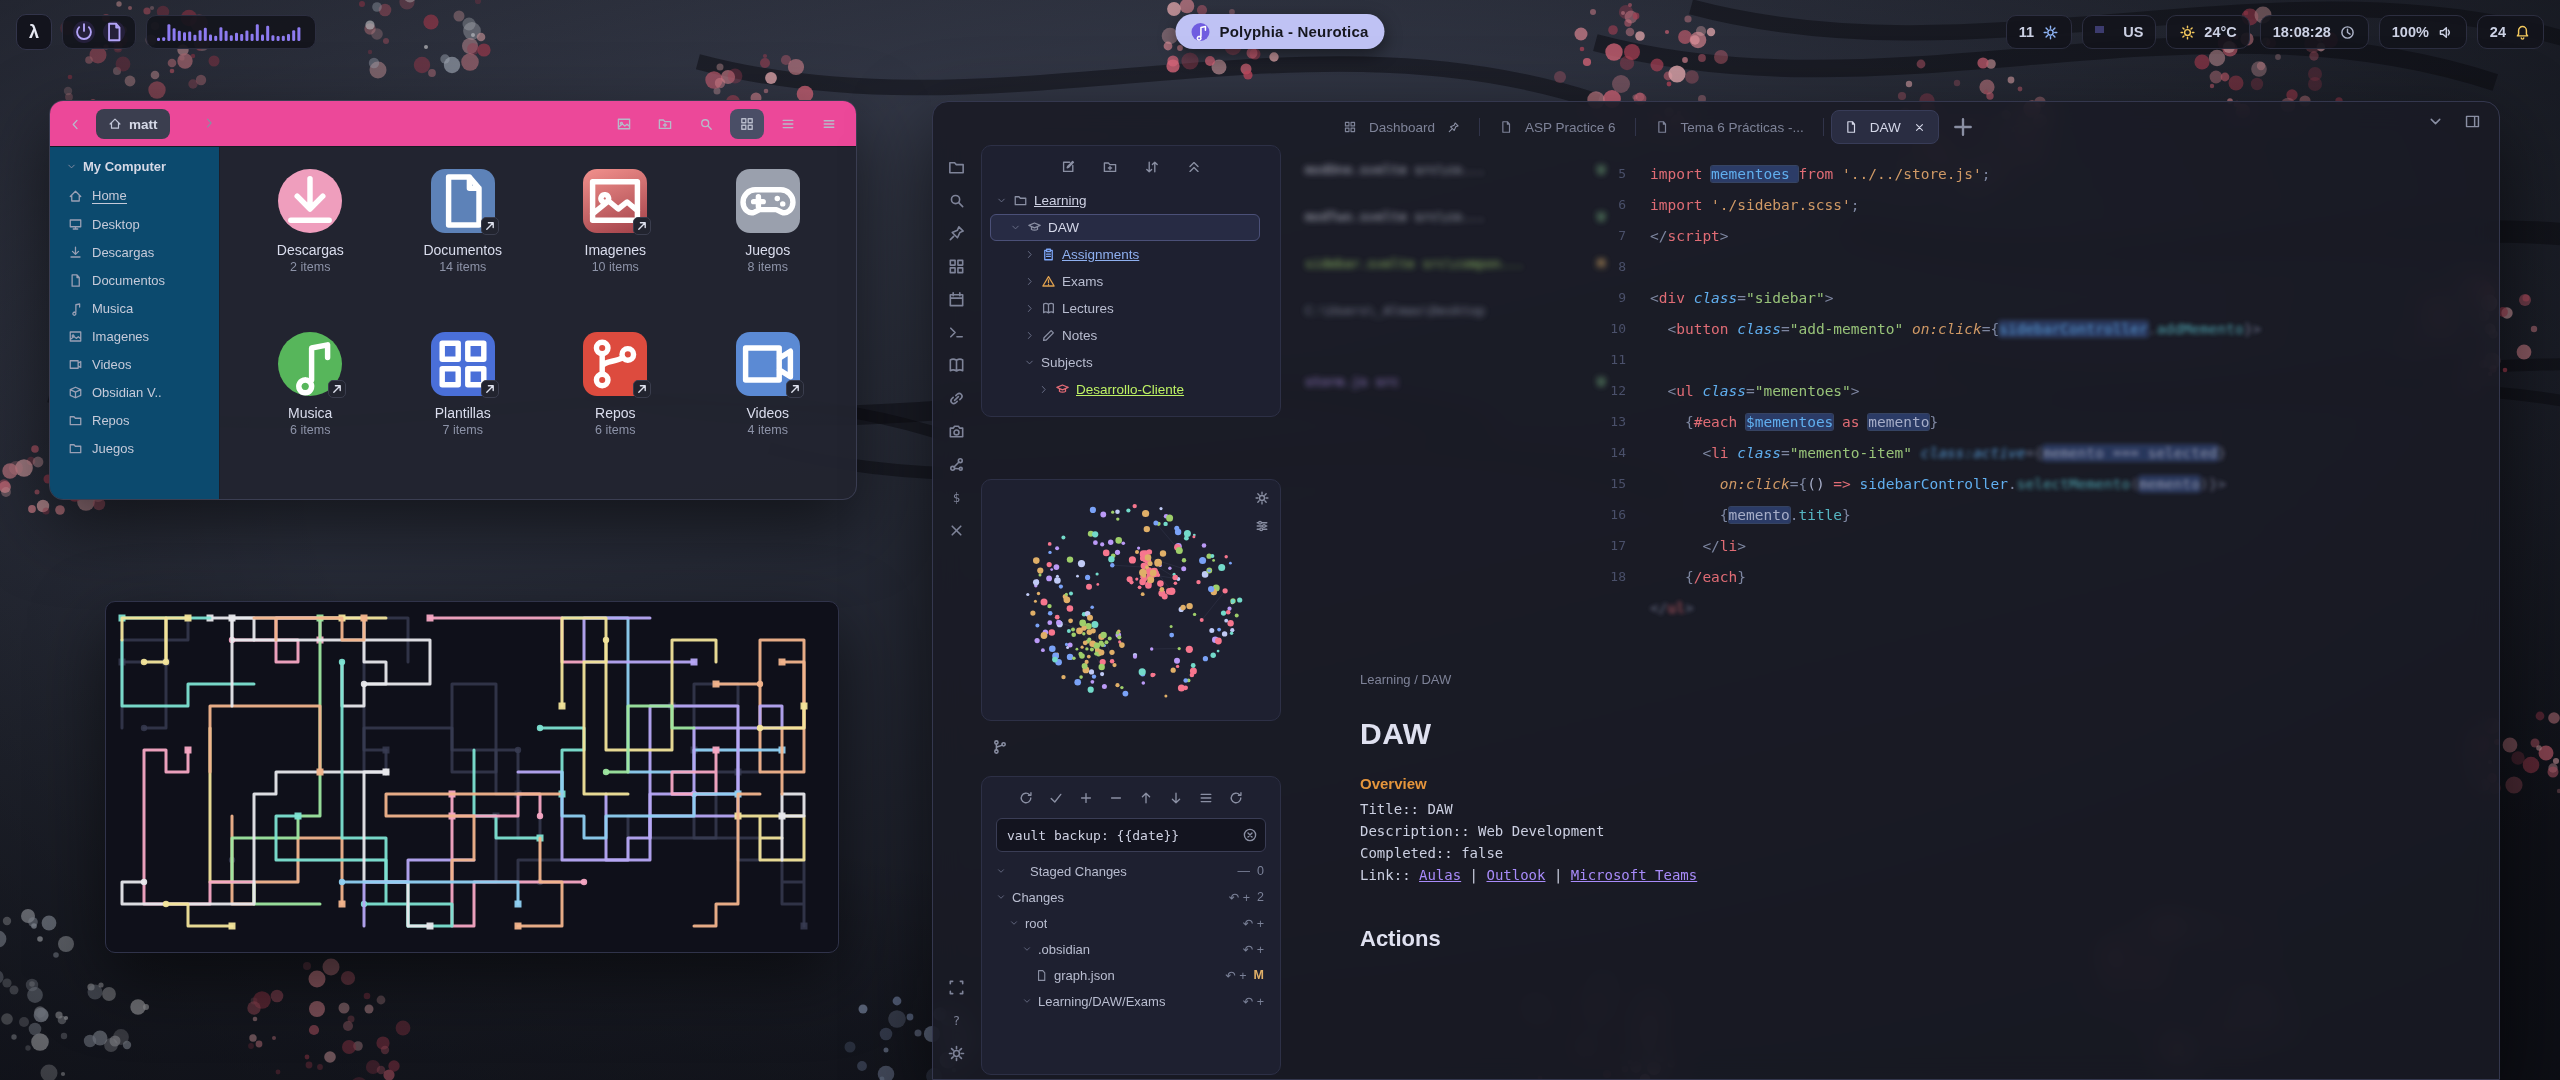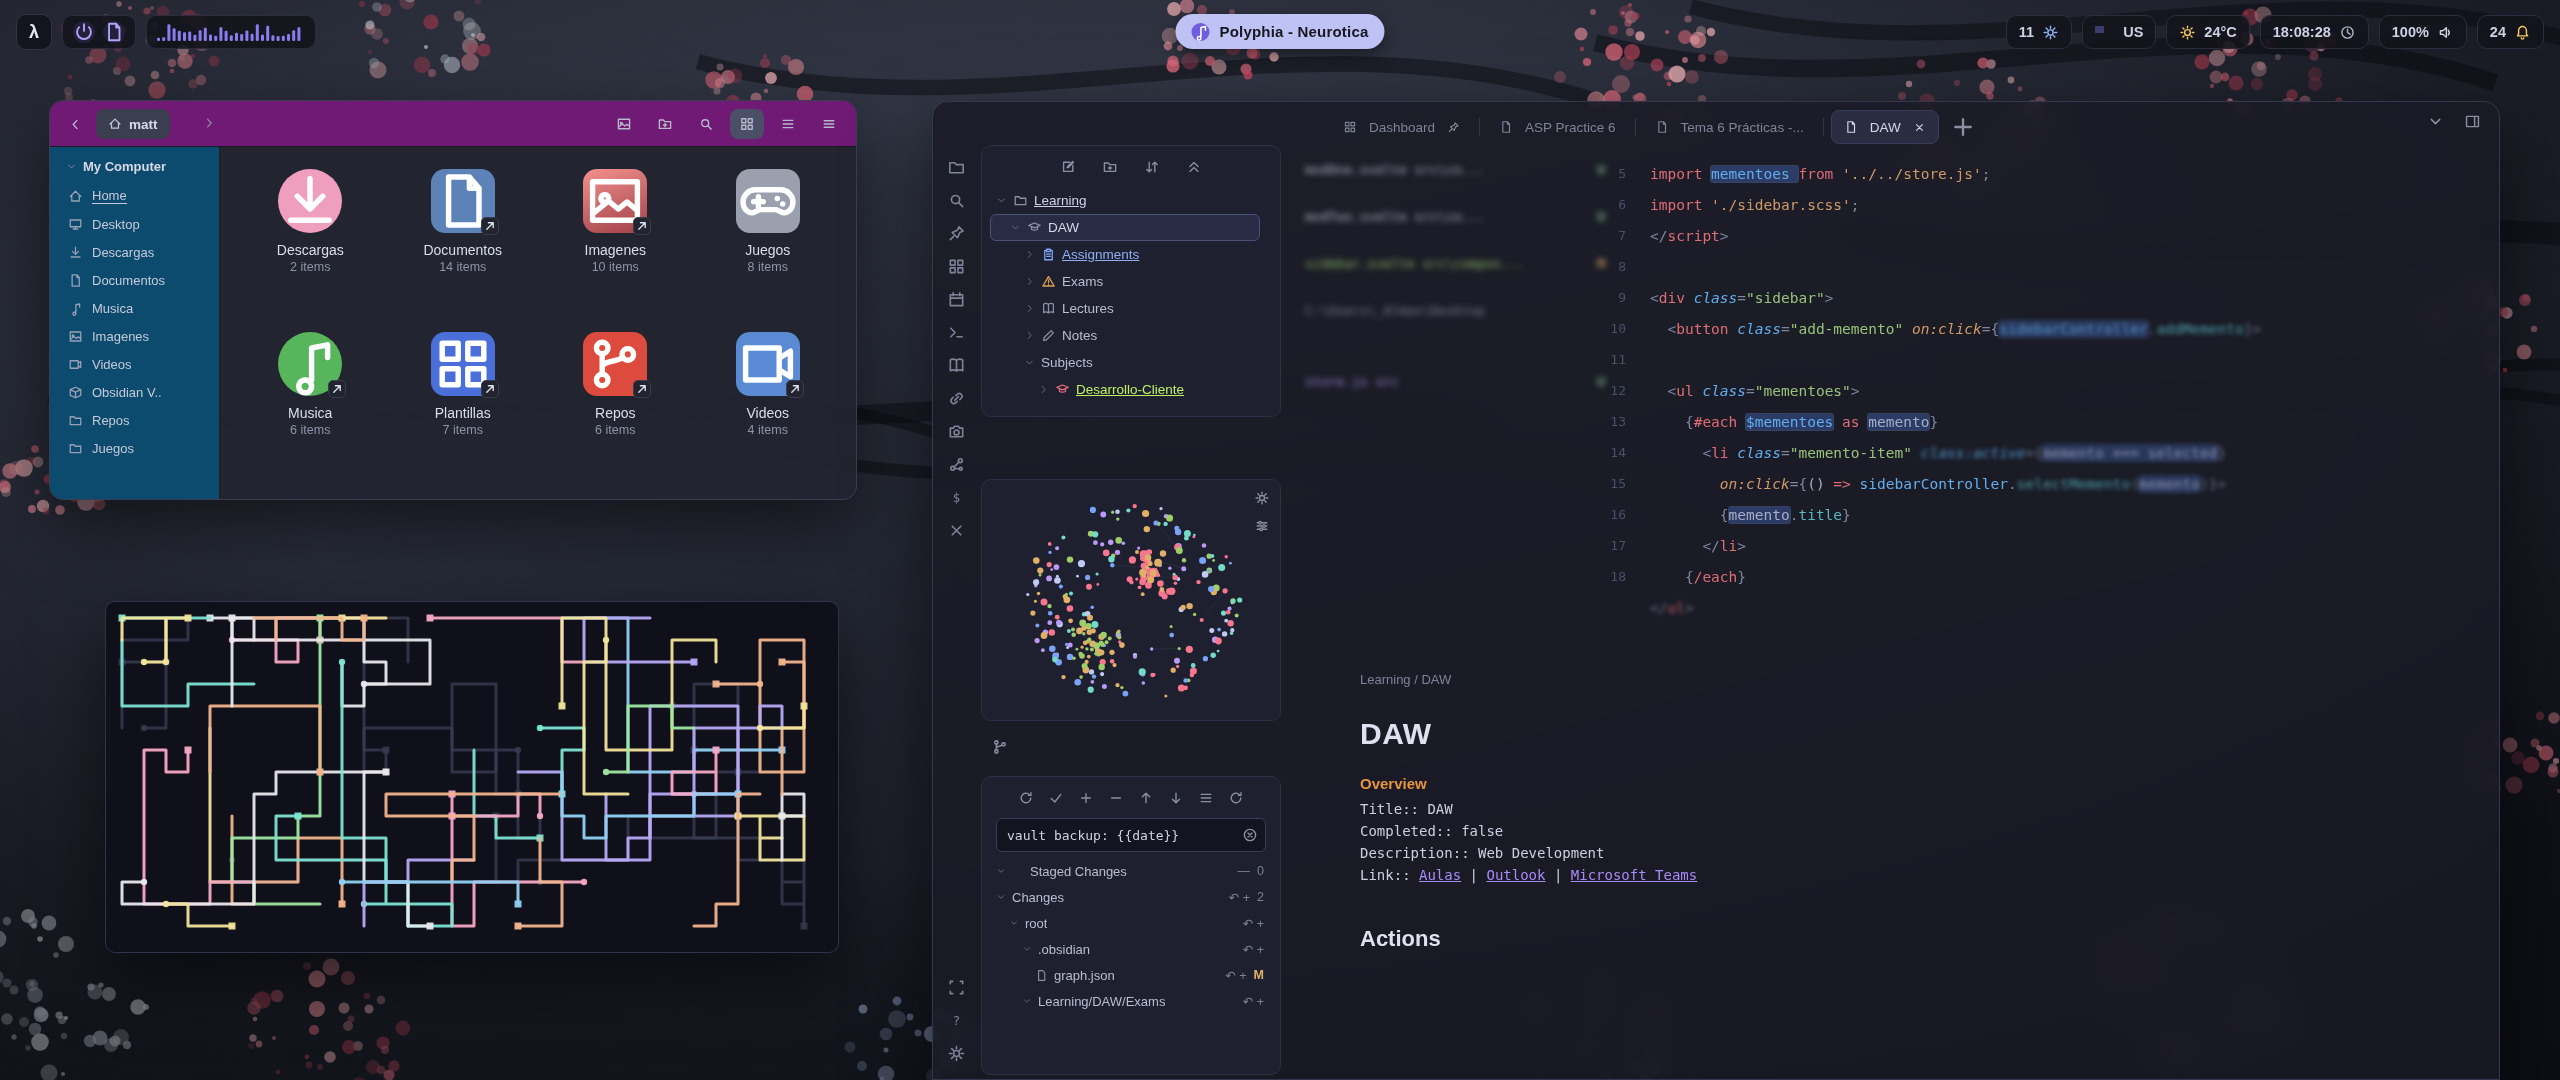--- a/index.html
+++ b/index.html
@@ -19,21 +19,21 @@
   .tb-center{position:absolute;left:50%;top:0;transform:translateX(-50%);height:35px;border-radius:18px;background:#bfc2f4;display:flex;align-items:center;gap:10px;padding:0 16px;box-shadow:0 6px 18px rgba(0,0,0,.45)}
   .tb-dot{width:18px;height:18px;border-radius:50%;background:#6f5ce0;color:#fff;display:flex;align-items:center;justify-content:center}
   .tb-song{color:#16171f;font-size:15px;font-weight:bold;letter-spacing:.2px}
   .tb-right{position:absolute;right:0;top:0;height:36px;display:flex;gap:10px;align-items:center}
   .tb-mod{height:34px;border-radius:10px;background:rgba(19,20,28,.9);border:1px solid #2c2e40;display:flex;align-items:center;gap:8px;padding:0 12px;color:#ccd1e4;font-size:14.5px;font-weight:bold}
   .tb-mod .ic{width:17px;height:17px}
   .flag{width:20px;height:13px;border-radius:2px;background:linear-gradient(#b22234 0 14%,#fff 14% 28%,#b22234 28% 42%,#fff 42% 56%,#b22234 56% 70%,#fff 70% 84%,#b22234 84% 100%);position:relative;overflow:hidden}
   .flag:before{content:"";position:absolute;left:0;top:0;width:9px;height:7px;background:#3c3b6e}
   
   #files{left:49px;top:100px;width:808px;height:400px;border-radius:14px;background:rgba(34,36,48,.97);border:1px solid #3b3e52;box-shadow:0 26px 70px rgba(0,0,0,.55)}
-  .fm-head{height:46px;background:#701a75;border-radius:13px 13px 0 0;border-bottom:1px solid #191a24;position:relative}
+  .fm-head{height:46px;background:#ec4899;border-radius:13px 13px 0 0;border-bottom:1px solid #191a24;position:relative}
   .fm-navbtn{position:absolute;left:10px;top:8px;width:30px;height:30px;border-radius:8px;color:#b7bbcc;display:flex;align-items:center;justify-content:center}
   .fm-navbtn .ic{width:15px;height:15px}
   .fm-crumb{position:absolute;left:46px;top:8px;height:30px;border-radius:8px;background:#3b3e4f;display:flex;align-items:center;gap:7px;padding:0 12px;color:#d6d9e8;font-size:13.5px;font-weight:bold}
   .fm-crumb .ic{width:14px;height:14px;color:#c2c6d8}
   .fm-sep{position:absolute;left:152px;top:15px;width:14px;height:14px;color:#8a8fa3}
   .fm-acts{position:absolute;right:10px;top:8px;display:flex;gap:7px}
   .fm-act{width:34px;height:30px;border-radius:8px;display:flex;align-items:center;justify-content:center;color:#b6bac9}
   .fm-act.active{background:#4a4e66}
   .fm-act .ic{width:16px;height:16px}
   .fm-body{display:flex;height:352px}
@@ -1934,21 +1934,21 @@
           <div class="cline"><span class="cnum">17</span><span class="tk-p">      </span><span class="tk-u">&lt;/</span><span class="tk-r">li</span><span class="tk-u">&gt;</span></div>
           <div class="cline"><span class="cnum">18</span><span class="tk-p">    </span><span class="tk-u">{</span><span class="tk-r">/each</span><span class="tk-u">}</span></div>
           <div class="cline"><span class="cnum"></span><span class="tk-u fz">&lt;/</span><span class="tk-r fz">ul</span><span class="tk-u fz">&gt;</span></div>
         </div>
       <div class="note">
         <div class="nb-crumb">Learning / DAW</div>
         <div class="nb-title">DAW</div>
         <div class="nb-overview">Overview</div>
         <div class="nb-props" id="nb-props">
             <div><span>Title::</span><span> DAW</span></div>
+            <div><span>Description::</span><span> Web Development</span></div>
             <div><span>Completed::</span><span> false</span></div>
-            <div><span>Description::</span><span> Web Development</span></div>
             <div class="nb-link"><span>Link:: </span><a>Aulas</a><span> | </span><a>Outlook</a><span> | </span><a>Microsoft Teams</a></div>
           </div>
         <div class="nb-actions">Actions</div>
       </div>
     </div>
   </div>
 </div>
 
 </body></html>

